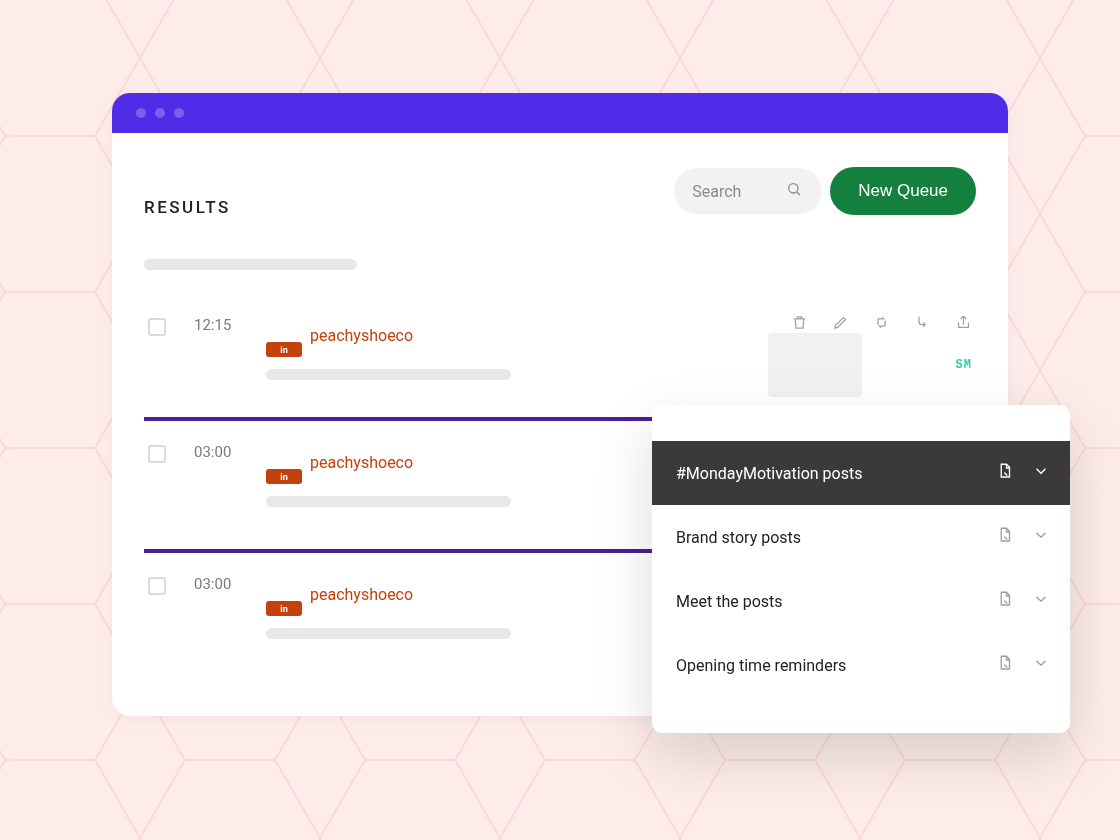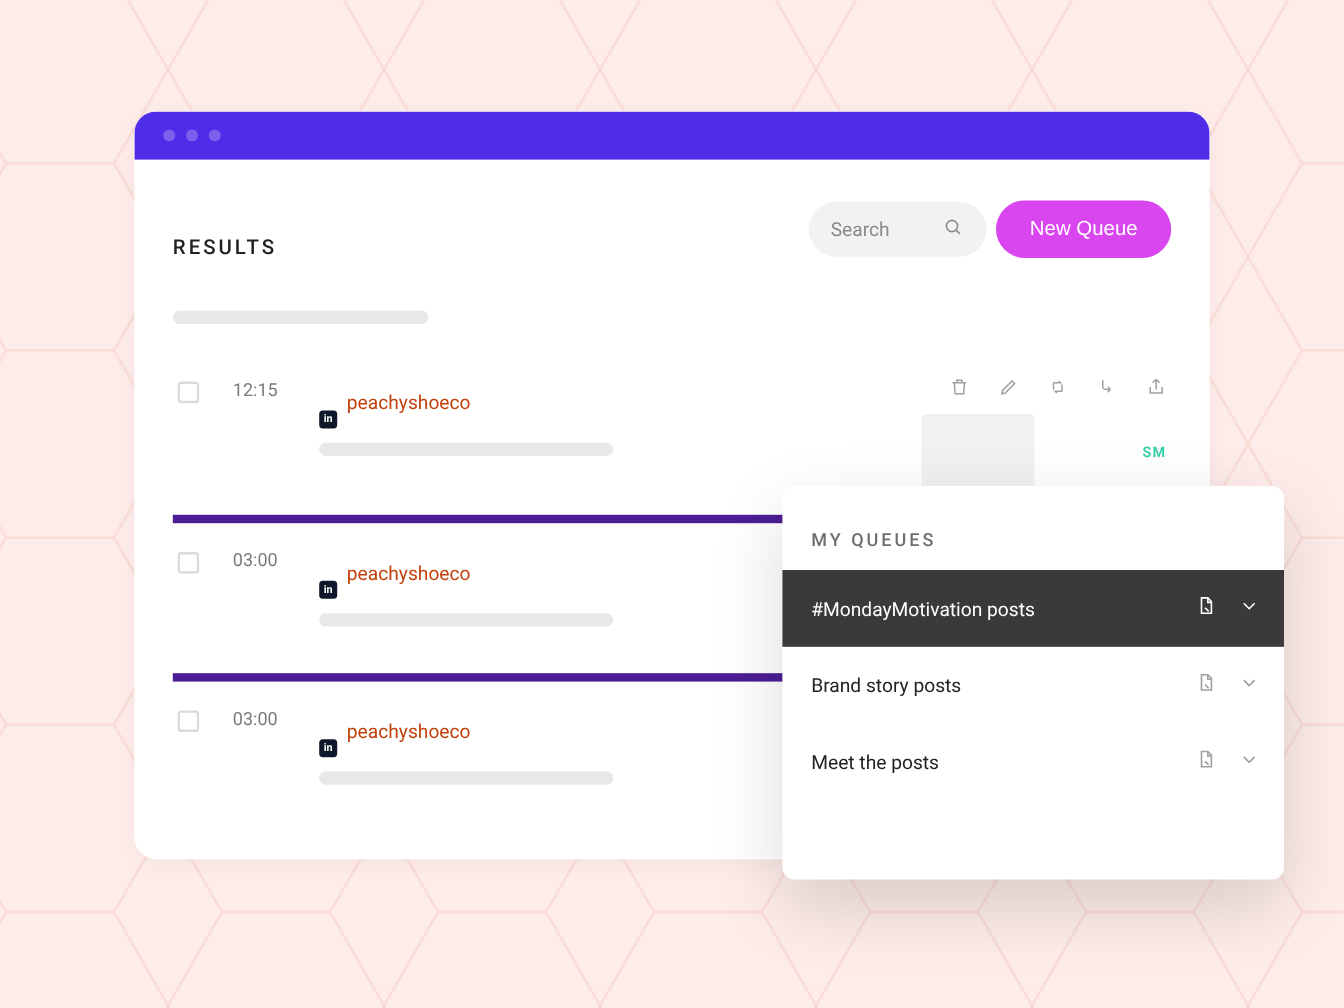--- a/index.html
+++ b/index.html
@@ -72,41 +72,41 @@
       align-items: center;
       padding: 0 20px 0 18px;
       justify-content: space-between;
     }
     .search-placeholder {
       color: #8A8A8A;
       font-size: 16px;
     }
     .search-icon svg { width: 16px; height: 16px; stroke: #8A8A8A; fill: none; stroke-width: 2; }
     .new-queue-btn {
-      background: #d946ef;
+      background: #15803d;
       color: #fff;
       border: none;
       border-radius: 24px;
       height: 48px;
       padding: 0 28px;
       font-size: 17px;
       font-weight: 500;
       cursor: pointer;
     }
     .skeleton-bar {
       height: 11px;
       background: #E8E8E8;
       border-radius: 6px;
     }
     .sk-top { width: 213px; margin-bottom: 24px; }
 
     .row {
       display: flex;
       padding: 20px 4px 20px 4px;
-      border-bottom: 7px solid #4c1d95;
+      border-bottom: 4px solid #4c1d95;
     }
     .row:last-child { border-bottom: none; }
     .row-chk {
       width: 18px;
       height: 18px;
       border: 2px solid #DADADA;
       border-radius: 3px;
       margin-top: 4px;
       margin-right: 28px;
       flex-shrink: 0;
@@ -119,41 +119,42 @@
       margin-top: 2px;
     }
     .row-main { flex: 1; }
     .account-line {
       display: flex;
       align-items: center;
       gap: 8px;
       margin-bottom: 12px;
     }
     .li-badge {
-      width: 15px;
+      width: 36px;
       height: 15px;
-      background: #0f172a;
+      background: #c2410c;
       border-radius: 3px;
       color: #fff;
       font-size: 9px;
       font-weight: 700;
       display: flex;
       align-items: center;
       justify-content: center;
       margin-top: 28px;
     }
     .account-name { font-size: 16px; color: #c2410c; font-weight: 400; }
     .sk-body { width: 245px; }
 
     .row-right {
       display: flex;
       flex-direction: column;
       align-items: flex-end;
-      gap: 14px;
+      gap: 2px;
       min-width: 236px;
+      font-family: Liberation Mono, monospace;
     }
     .action-icons {
       display: flex;
       gap: 24px;
       color: #A0A0A0;
     }
     .action-icons span { display:inline-flex; }
     .action-icons svg { width: 17px; height: 17px; stroke: #A0A0A0; fill: none; stroke-width: 1.8; }
     .thumb-sm-row { display: flex; align-items: center; gap: 20px; }
     .thumb {
@@ -310,21 +311,20 @@
         </div>
         <div class="skeleton-bar sk-body"></div>
       </div>
       <div class="row-right"></div>
     </div>
 
   </div>
 </div>
 
 <div class="queues-panel">
-  <div class="queues-title">MY QUEUES</div>
 
   <div class="queue-item active">
     <span>#MondayMotivation posts</span>
     <span class="queue-item-right">
       <span><svg viewBox="0 0 24 24">
             <path d="M7 3h7l4 4v13H7z"></path>
             <path d="M14 3v5h4"></path>
             <path d="M11 14l4 4"></path>
           </svg></span>
       <span><svg viewBox="0 0 24 24">
@@ -354,13 +354,26 @@
             <path d="M7 3h7l4 4v13H7z"></path>
             <path d="M14 3v5h4"></path>
             <path d="M11 14l4 4"></path>
           </svg></span>
       <span><svg viewBox="0 0 24 24">
             <path d="M6 9l6 6 6-6"></path>
           </svg></span>
     </span>
   </div>
 
+  <div class="queue-item">
+    <span>Opening time reminders</span>
+    <span class="queue-item-right">
+      <span><svg viewBox="0 0 24 24">
+            <path d="M7 3h7l4 4v13H7z"></path>
+            <path d="M14 3v5h4"></path>
+            <path d="M11 14l4 4"></path>
+          </svg></span>
+      <span><svg viewBox="0 0 24 24">
+            <path d="M6 9l6 6 6-6"></path>
+          </svg></span>
+    </span>
+  </div>
 </div>
 
 </body></html>

